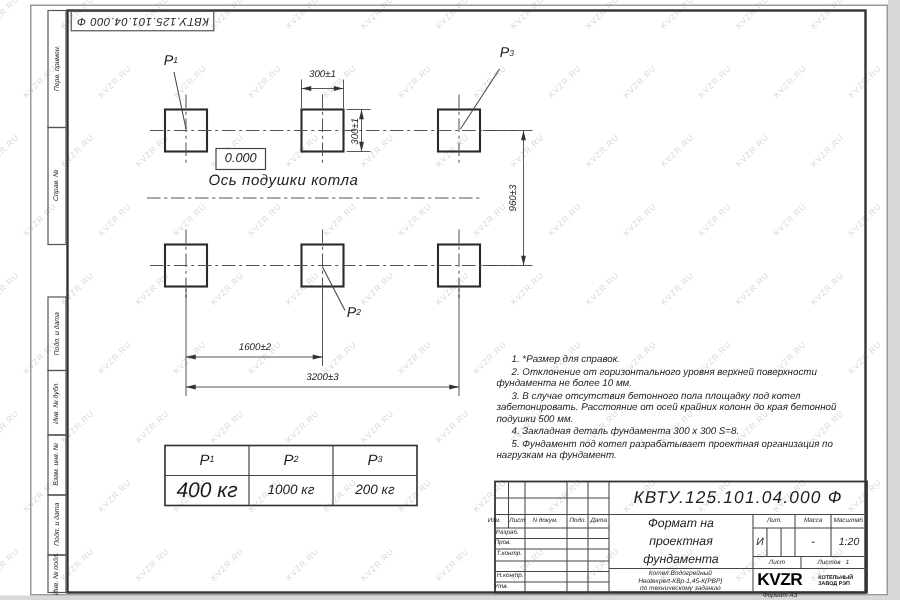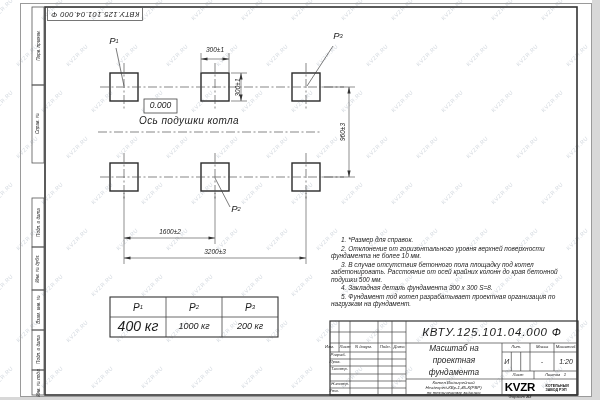--- a/index.html
+++ b/index.html
@@ -379,21 +379,21 @@
   </div>
 <div class="t left" style="left:327px;top:379px;width:29px;height:11px;">
     <span class="sc" style="font-size:6.2px;">Н.контр.</span>
   </div>
 <div class="t left" style="left:327px;top:386px;width:29px;height:11px;">
     <span class="sc" style="font-size:6.2px;">Утв.</span>
   </div>
 
 <div class="t" style="left:406px;top:343px;width:96px;height:36px;font-size:8.2px;line-height:1.45;white-space:normal;">
   <div>
-    <div>Масштаб на</div>
+    <div>Формат на</div>
     <div>проектная</div>
     <div>фундамента</div>
   </div>
 </div>
 
 <div class="t" style="left:383px;top:375px;width:142px;height:24px;">
   <div class="sc" style="font-size:6.6px;line-height:1.15;transform:scale(.66);">
     <div>Котел Водогрейный</div>
     <div>Heatexpert-КВр-1,45-К(РВР)</div>
     <div>по техническому заданию</div>

